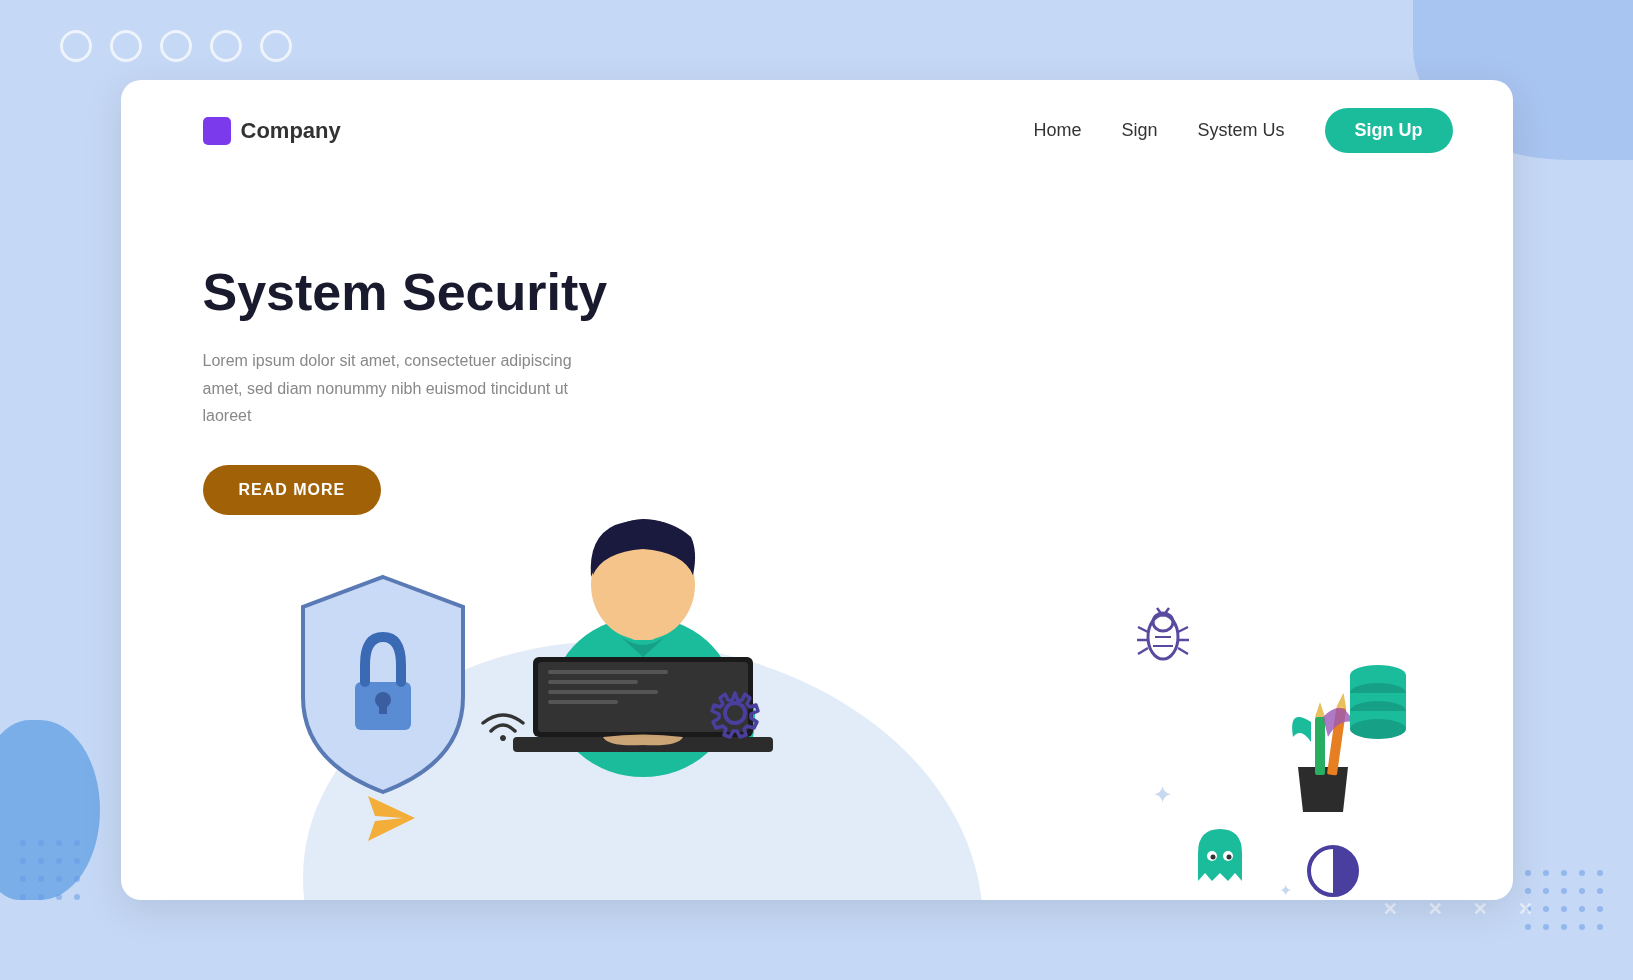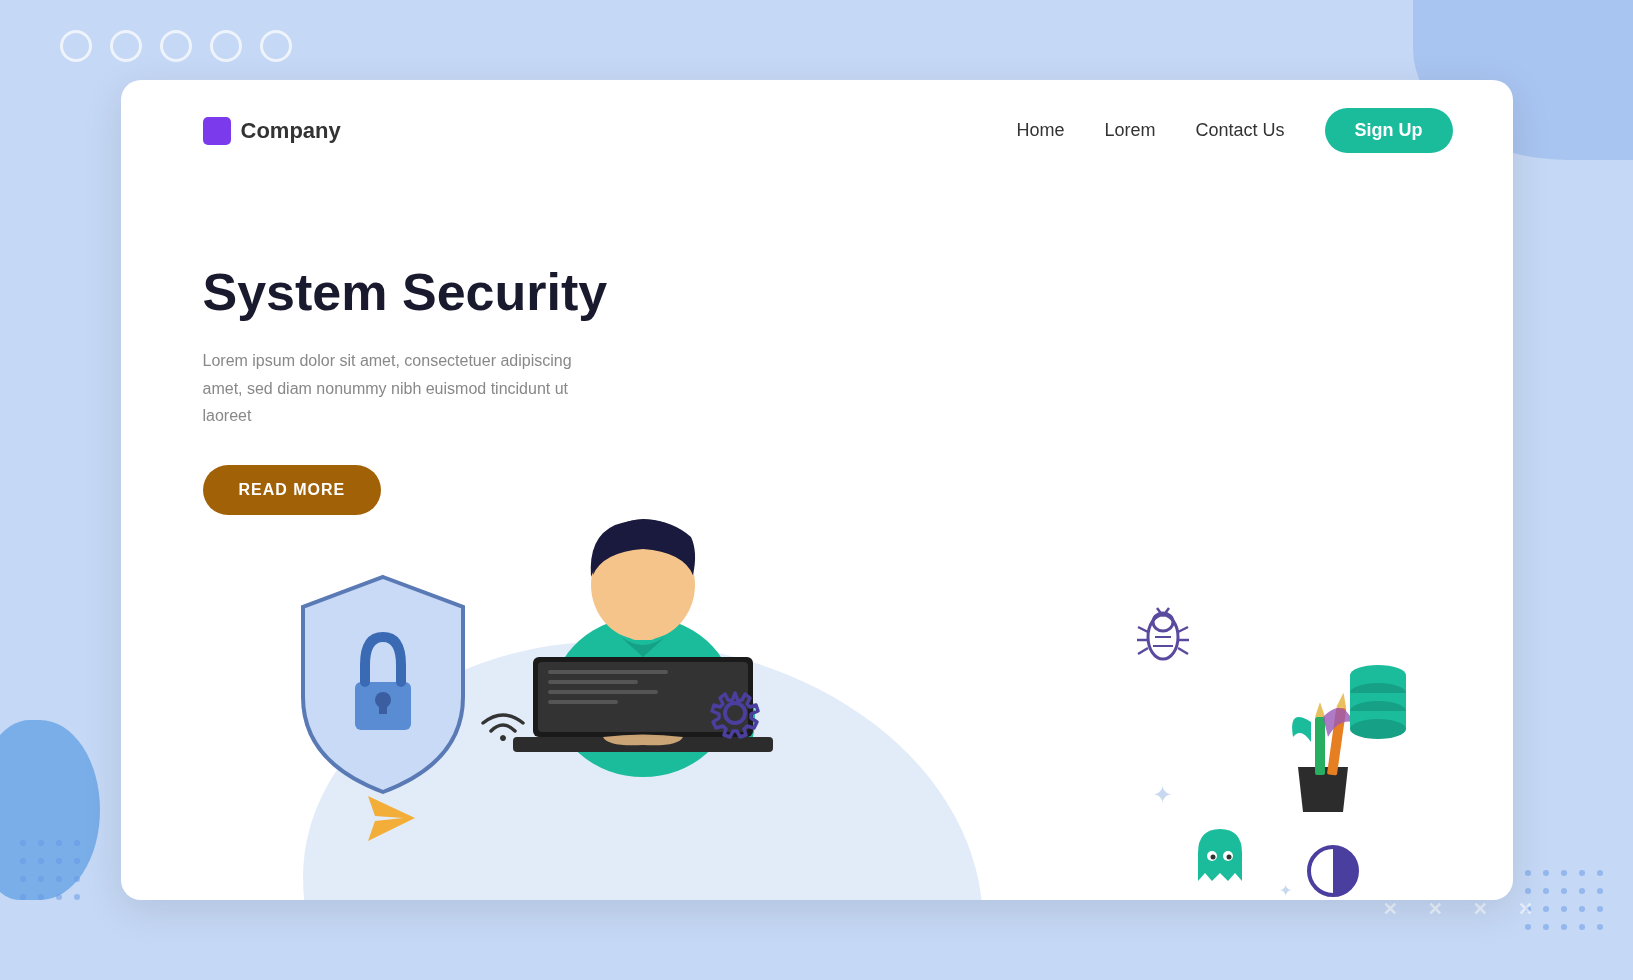--- a/index.html
+++ b/index.html
@@ -312,22 +312,22 @@
 
 <div class="main-card">
 
   <nav class="navbar">
     <div class="logo">
       <div class="logo-square"></div>
       <span class="logo-text">Company</span>
     </div>
     <div class="nav-links">
       <a class="nav-link">Home</a>
-      <a class="nav-link">Lorem</a>
-      <a class="nav-link">Contact Us</a>
+      <a class="nav-link">Sign</a>
+      <a class="nav-link">System Us</a>
       <button class="btn-signup">Sign Up</button>
     </div>
   </nav>
 
   <div class="hero">
 
     <div class="hero-left">
       <h1 class="hero-title">System Security</h1>
       <p class="hero-desc">Lorem ipsum dolor sit amet, consectetuer adipiscing amet, sed diam nonummy nibh euismod tincidunt ut laoreet</p>
       <button class="btn-read-more">READ MORE</button>

